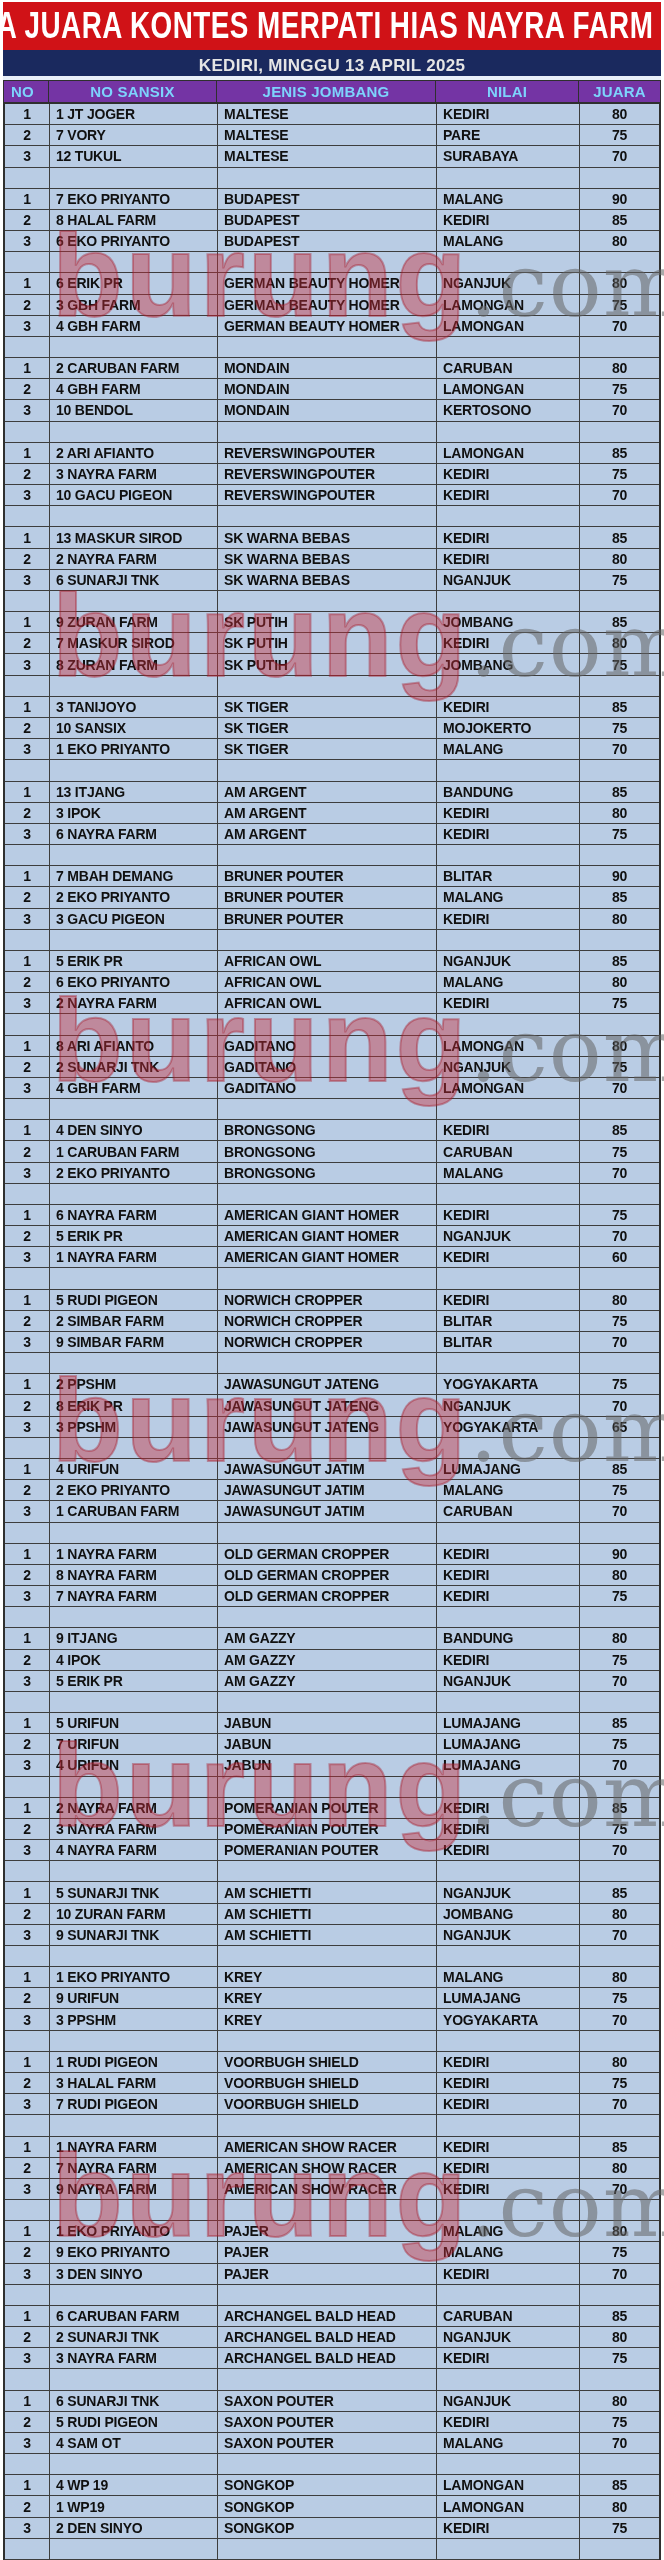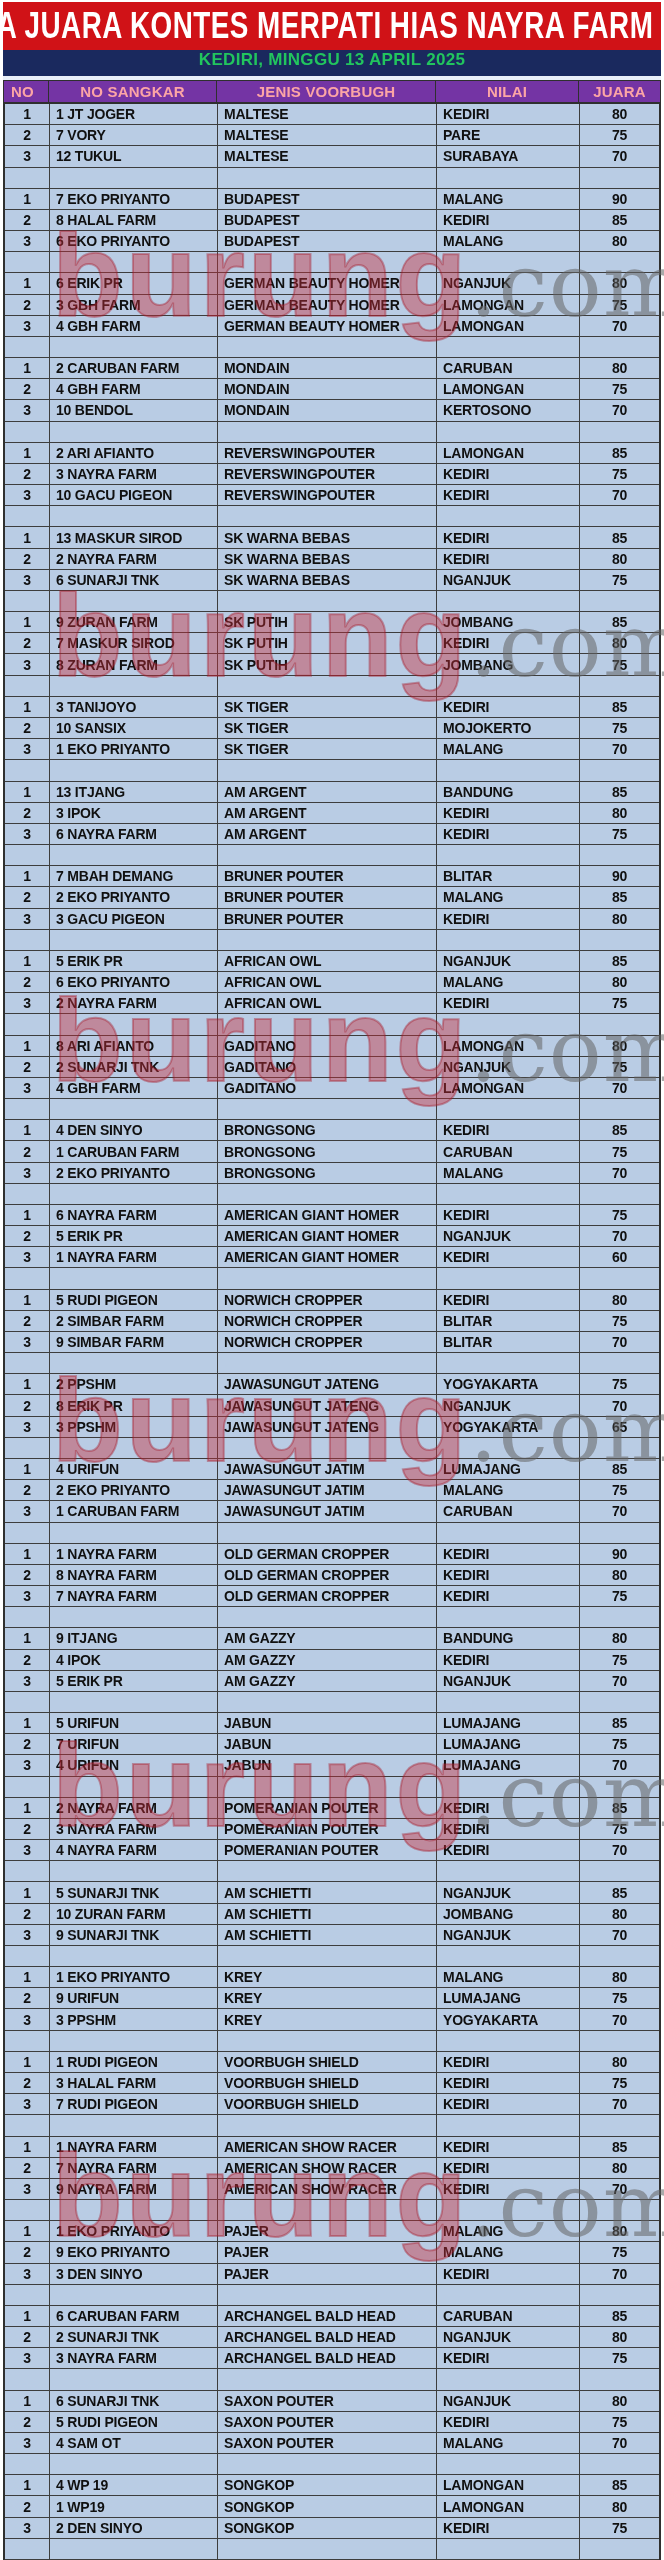--- a/index.html
+++ b/index.html
@@ -12,30 +12,30 @@
   
   .title-band{
     height:48px;flex:0 0 48px;background:#d01217;color:#ffffff;
     display:flex;align-items:center;justify-content:center;overflow:hidden;
   }
   .title-band span{
     font-weight:800;font-size:29px;letter-spacing:.5px;white-space:nowrap;
     transform:scaleY(1.25) scaleX(.96);
   }
   .subtitle-band{
-    height:26px;flex:0 0 26px;background:#1a295e;color:#22c55e;
-    display:flex;align-items:flex-start;justify-content:center;
+    height:26px;flex:0 0 26px;background:#1a295e;color:#e5e5e5;
+    display:flex;align-items:flex-end;justify-content:center;
   }
   .subtitle-band span{font-weight:700;font-size:17px;letter-spacing:.3px;}
   .band-gap{height:4px;flex:0 0 4px;background:#e9eff8;}
 
   
   .grid-row{display:grid;grid-template-columns:45px 168px 219px 143px 1fr;}
   .thead{
-    flex:0 0 24px;height:24px;background:#7434a4;color:#fca5a5;
+    flex:0 0 24px;height:24px;background:#7434a4;color:#7dd3fc;
     border:1px solid #2f2f2f;border-bottom:2px solid #2f2f2f;box-sizing:border-box;
   }
   .thead .cell{
     display:flex;align-items:center;justify-content:center;
     font-weight:700;font-size:15px;letter-spacing:.2px;
     border-right:1px solid #2f2f2f;overflow:hidden;
   }
   .thead .cell:first-child{justify-content:flex-start;padding-left:7px;}
   .thead .cell:last-child{border-right:none;}
 
@@ -76,22 +76,22 @@
   <div class="title-band">
     <span>DATA  JUARA KONTES MERPATI HIAS NAYRA FARM CUP</span>
   </div>
   <div class="subtitle-band">
     <span>KEDIRI, MINGGU 13 APRIL 2025</span>
   </div>
   <div class="band-gap"></div>
 
   <div class="thead grid-row">
     <div class="cell">NO</div>
-    <div class="cell">NO SANGKAR</div>
-    <div class="cell">JENIS VOORBUGH</div>
+    <div class="cell">NO SANSIX</div>
+    <div class="cell">JENIS JOMBANG</div>
     <div class="cell">NILAI</div>
     <div class="cell">JUARA</div>
   </div>
 
   <div class="tbody" id="tbody">
       <div class="row grid-row">
         <div class="cell c0">1</div>
         <div class="cell c1">1 JT JOGER</div>
         <div class="cell c2">MALTESE</div>
         <div class="cell c3">KEDIRI</div>

